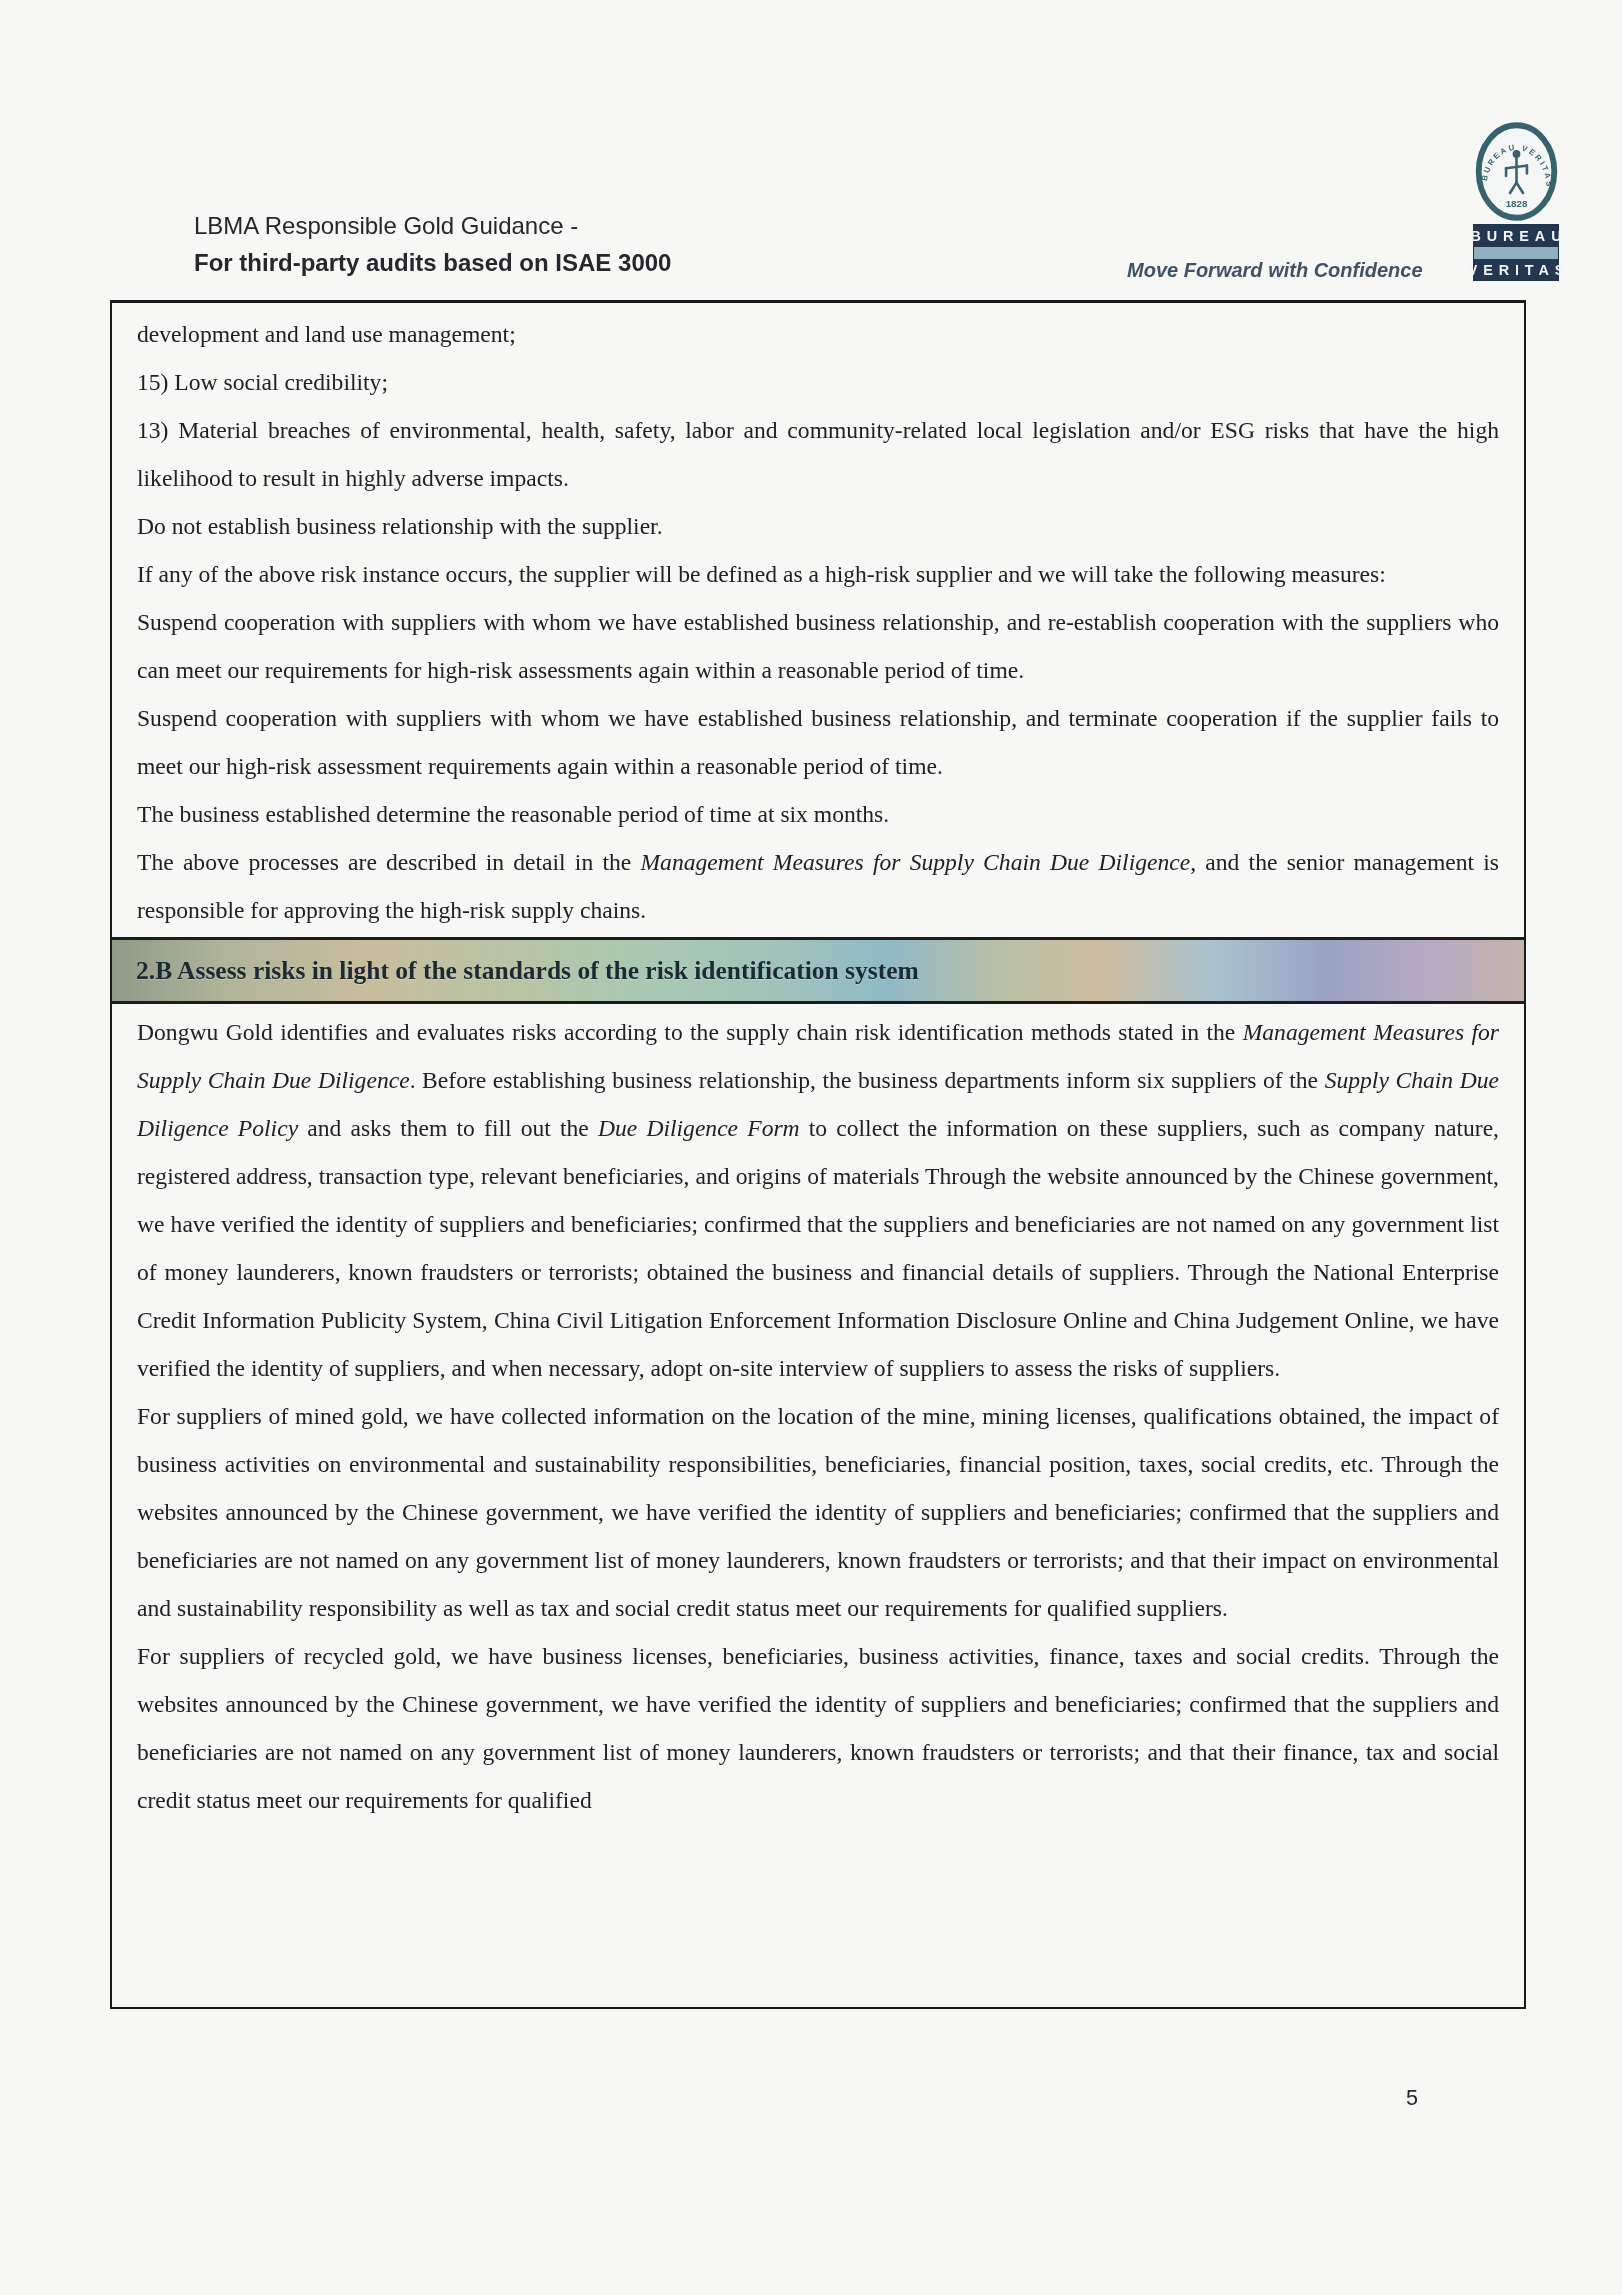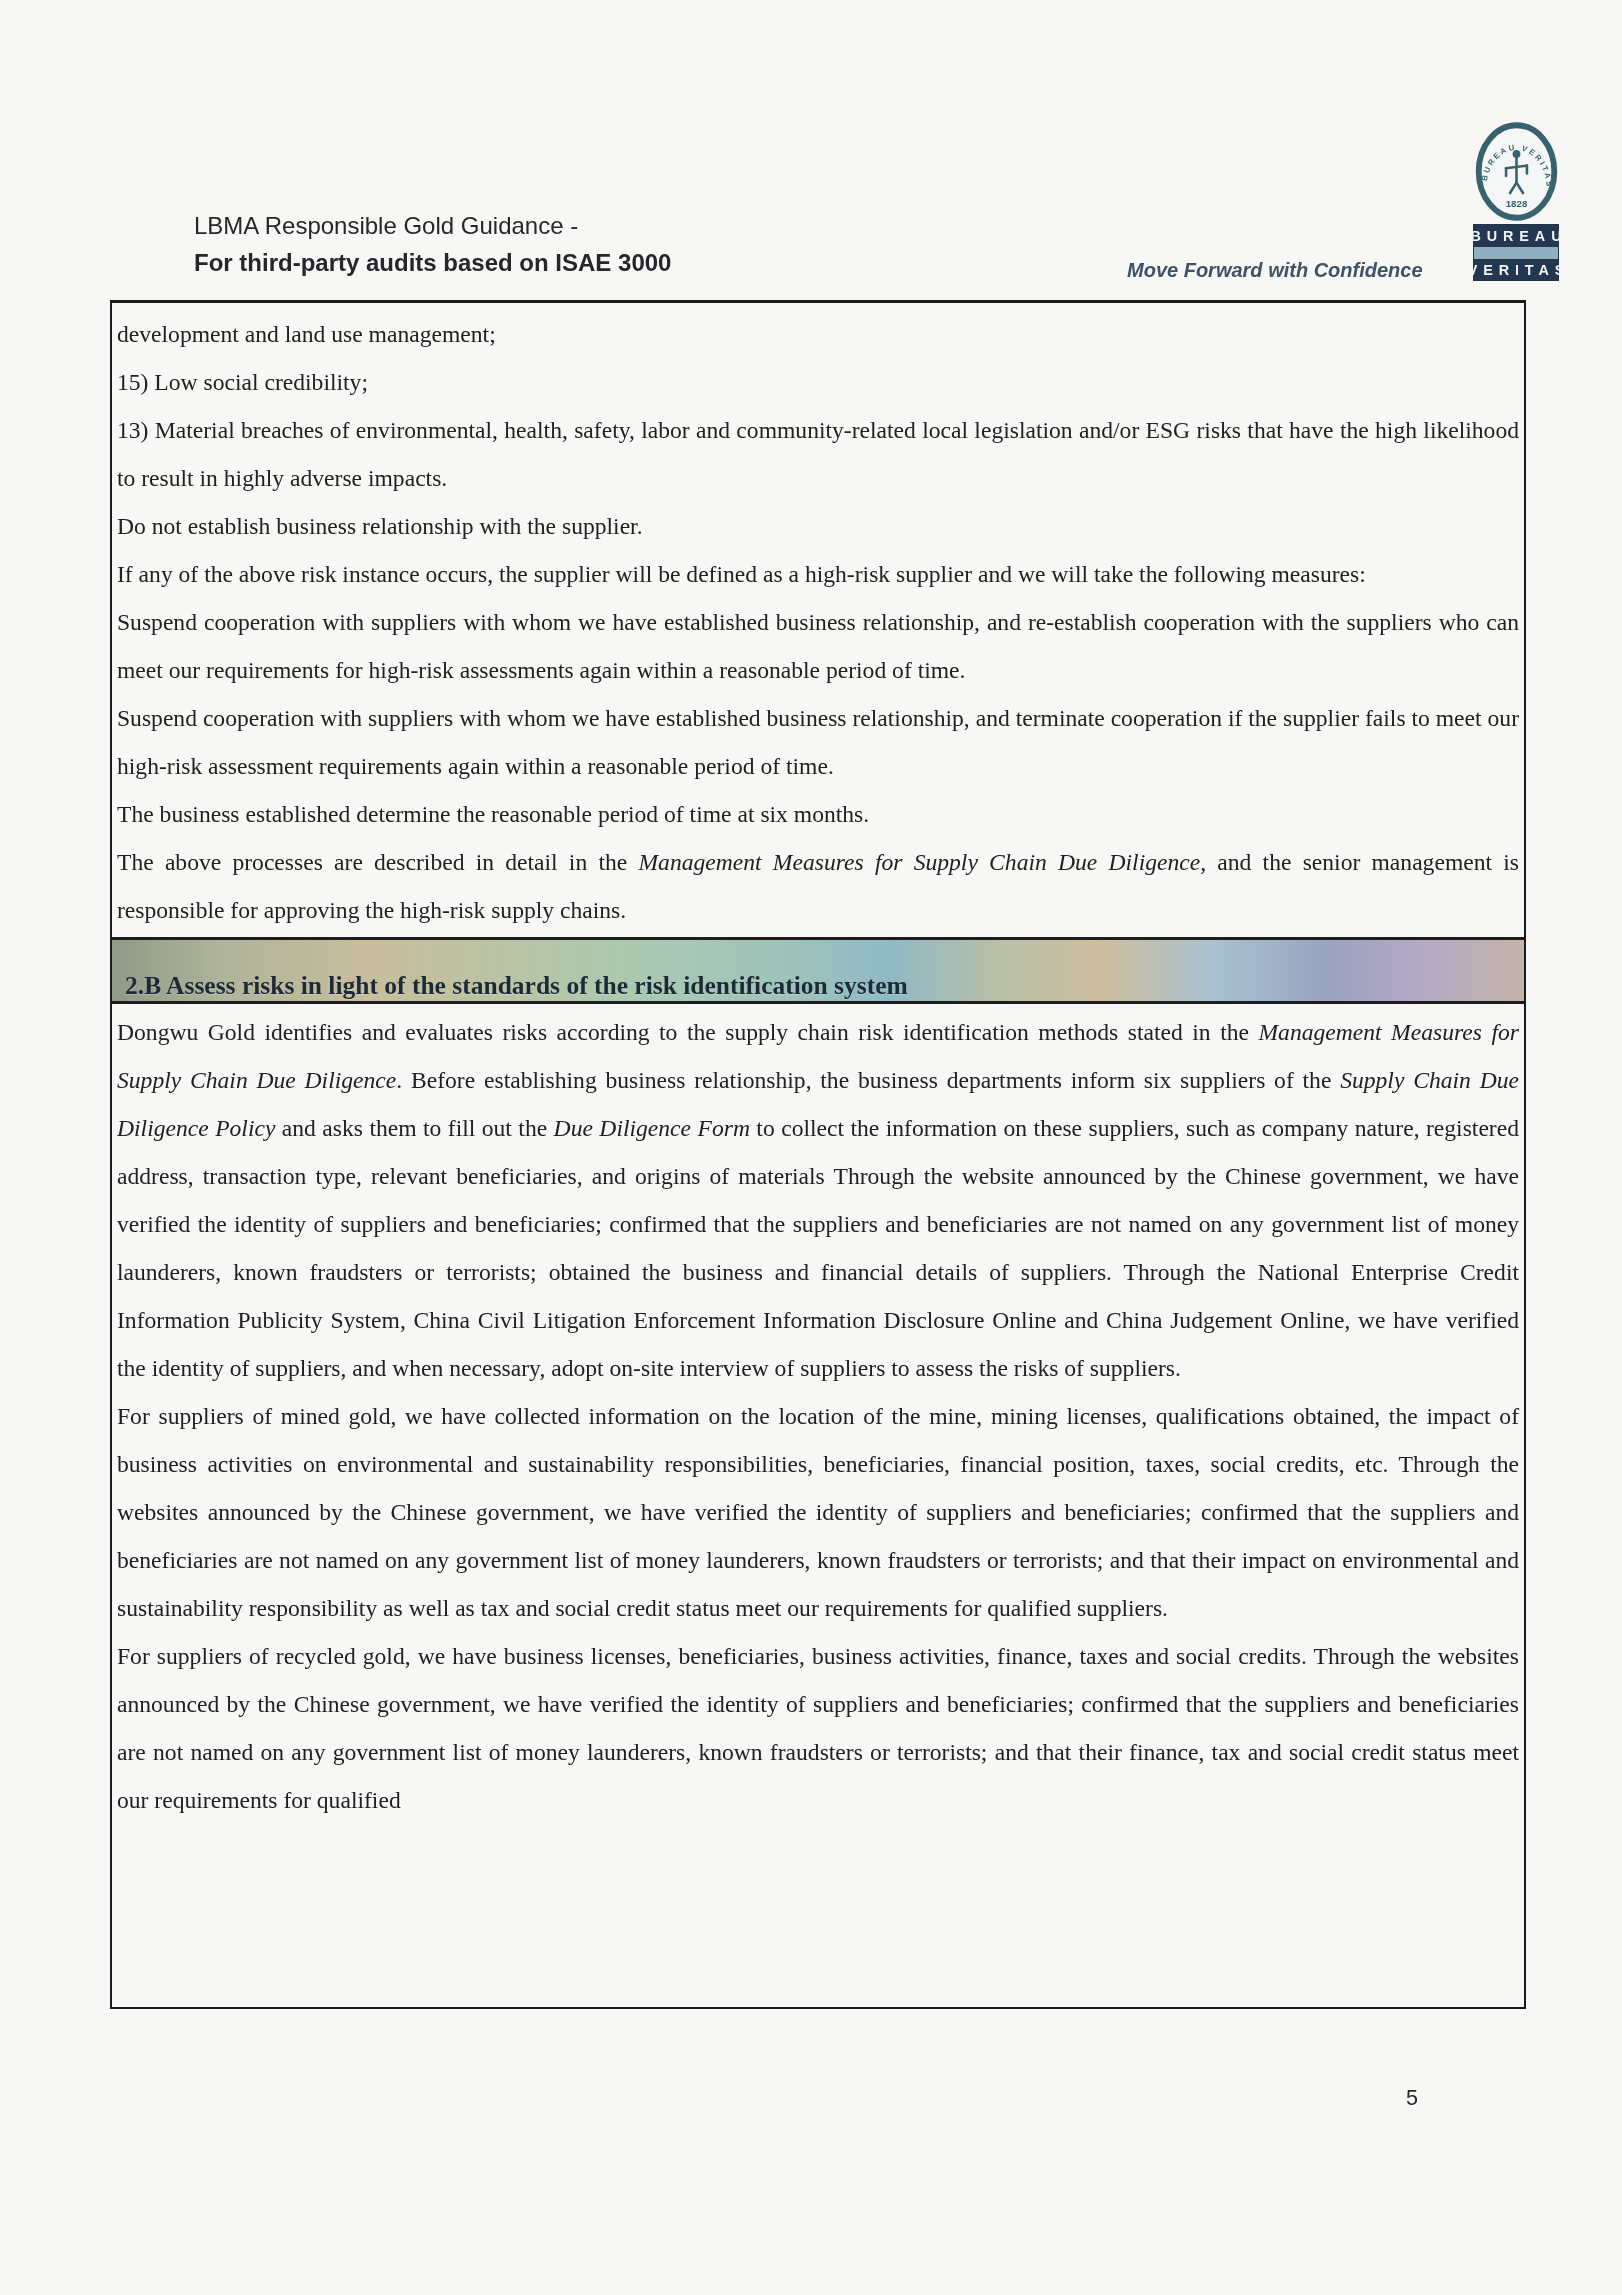--- a/index.html
+++ b/index.html
@@ -37,31 +37,31 @@
   }
   .logo-row + .logo-row { margin-top:12px; }
   
   .content-box {
     position:absolute; left:110px; top:300px;
     width:1416px; height:1709px;
     border:2px solid #1b1b1b; border-top-width:3.9px;
     padding-top:6.5px; overflow:hidden;
   }
   .para {
-    margin:0 5px; font-size:23.6px; line-height:48px;
+    margin:0 25px; font-size:23.6px; line-height:48px;
     text-align:justify; color:#202124; hyphens:none;
   }
   .section-band {
     margin-top:3.9px; margin-bottom:3.9px; height:67px;
     border-top:3.3px solid #1d1d1d; border-bottom:3.3px solid #1d1d1d;
     background:linear-gradient(90deg,
       #8e9b88 0%, #b0b49a 8%, #c8bd9d 18%, #b9c4a4 28%,
       #a9c9b2 38%, #9fc3bb 48%, #8fb9c6 55%, #b9c0a6 63%,
       #cdbd9e 70%, #a9c2cf 78%, #9aa3c2 86%, #b5a9c4 93%, #c4b4a9 100%);
-    display:flex; align-items:flex-end; padding-left:13px;
+    display:flex; align-items:center; padding-left:24px;
     font-weight:700; font-size:25.5px; color:#1b2a34;
     text-shadow:0 0.7px 0 rgba(255,255,255,0.25);
   }
   
   .page-number {
     position:absolute; left:1406px; top:2085px;
     font-family:"Liberation Sans", sans-serif;
     font-size:21.6px; color:#26262a;
   }
 </style>

